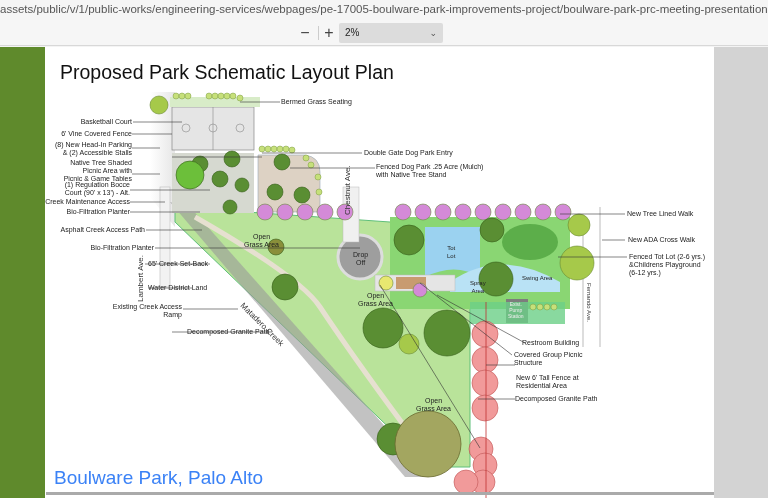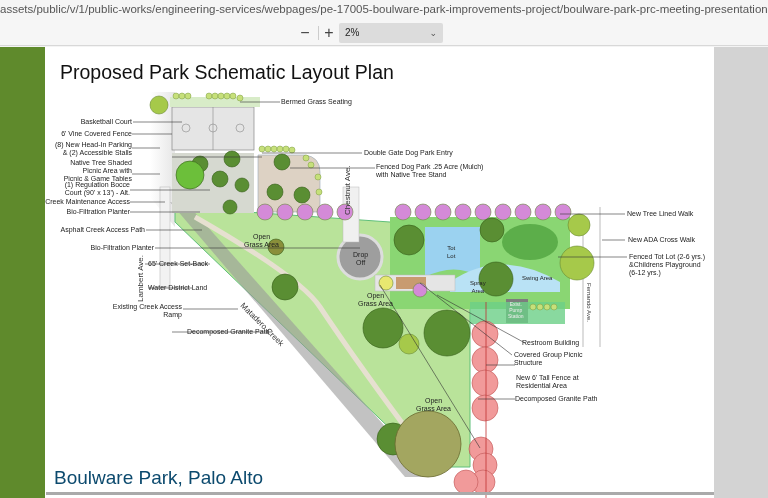--- a/index.html
+++ b/index.html
@@ -7,21 +7,21 @@
   .urlbar { position: absolute; left: 0; top: 0; width: 768px; height: 20px; background: #f5f5f5; color: #555; font-size: 11.5px; line-height: 18px; white-space: nowrap; overflow: hidden; padding-left: 0; }
   .toolbar { position: absolute; left: 0; top: 20px; width: 768px; height: 26px; background: #f6f6f6; border-bottom: 1px solid #d8d8d8; }
   .tb-btn { position: absolute; top: 4px; width: 18px; height: 18px; font-size: 16px; color: #444; text-align: center; line-height: 18px; cursor: pointer; }
   .tb-sep { position: absolute; left: 318px; top: 6px; width: 1px; height: 14px; background: #ccc; }
   .zoom-select { position: absolute; left: 339px; top: 3px; width: 104px; height: 20px; background: #dcdcdc; border-radius: 2px; font-size: 10px; color: #222; line-height: 20px; padding-left: 6px; }
   .zoom-select .chev { position: absolute; right: 6px; top: 0; font-size: 9px; color: #555; }
   .viewer { position: absolute; left: 0; top: 47px; width: 768px; height: 390px; background: #d4d4d4; }
   .page { position: absolute; left: 0; top: 0; width: 714px; height: 451px; background: #ffffff; overflow: hidden; }
   .green-bar { position: absolute; left: 0; top: 0; width: 45px; height: 451px; background: #5f8a2c; }
   .slide-title { position: absolute; left: 60px; top: 14px; font-size: 19.5px; color: #111; white-space: nowrap; }
-  .slide-footer { position: absolute; left: 54px; top: 420px; font-size: 19px; color: #0c4a6e; white-space: nowrap; }
+  .slide-footer { position: absolute; left: 54px; top: 420px; font-size: 19px; color: #3b82f6; white-space: nowrap; }
   .footer-rule { position: absolute; left: 46px; top: 445px; width: 668px; height: 3px; background: #aaa; }
   .plan { position: absolute; left: 0; top: 0; width: 714px; height: 451px; }
   .lbl { position: absolute; font-size: 7px; color: #222; line-height: 8px; white-space: nowrap; }
   .lbl.r { text-align: right; }
   .vlbl { position: absolute; font-size: 7px; color: #333; white-space: nowrap; transform-origin: left top; }
   .scrollbar-area { position: absolute; left: 714px; top: 0; width: 54px; height: 451px; background: #d3d3d3; }
 </style>
 </head>
 <body>
 

